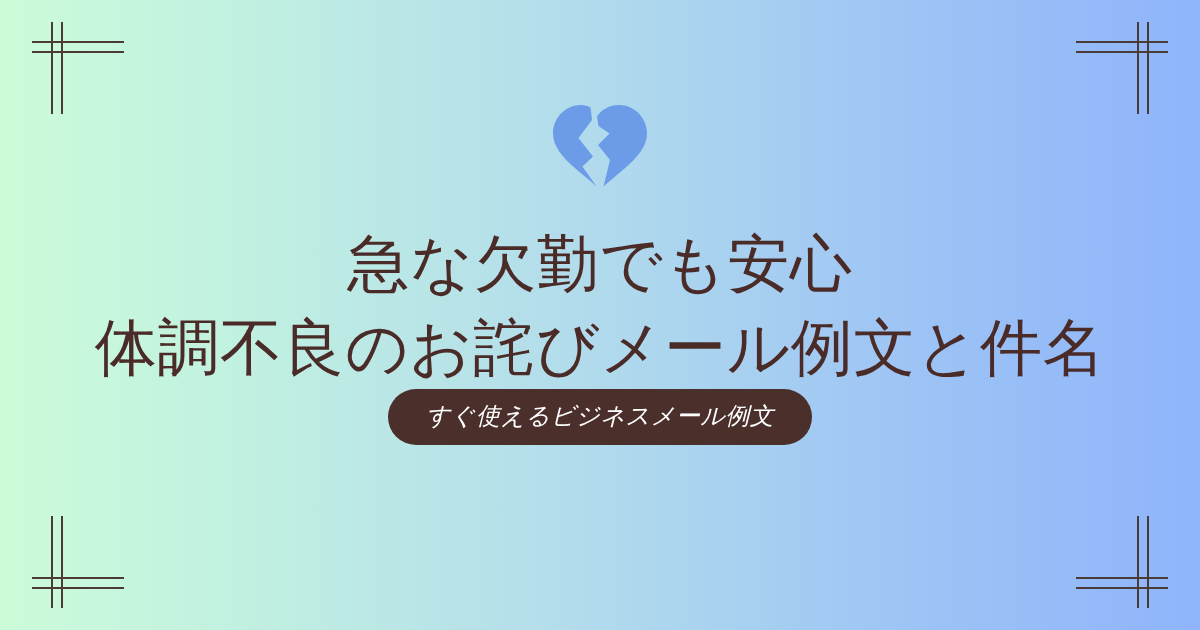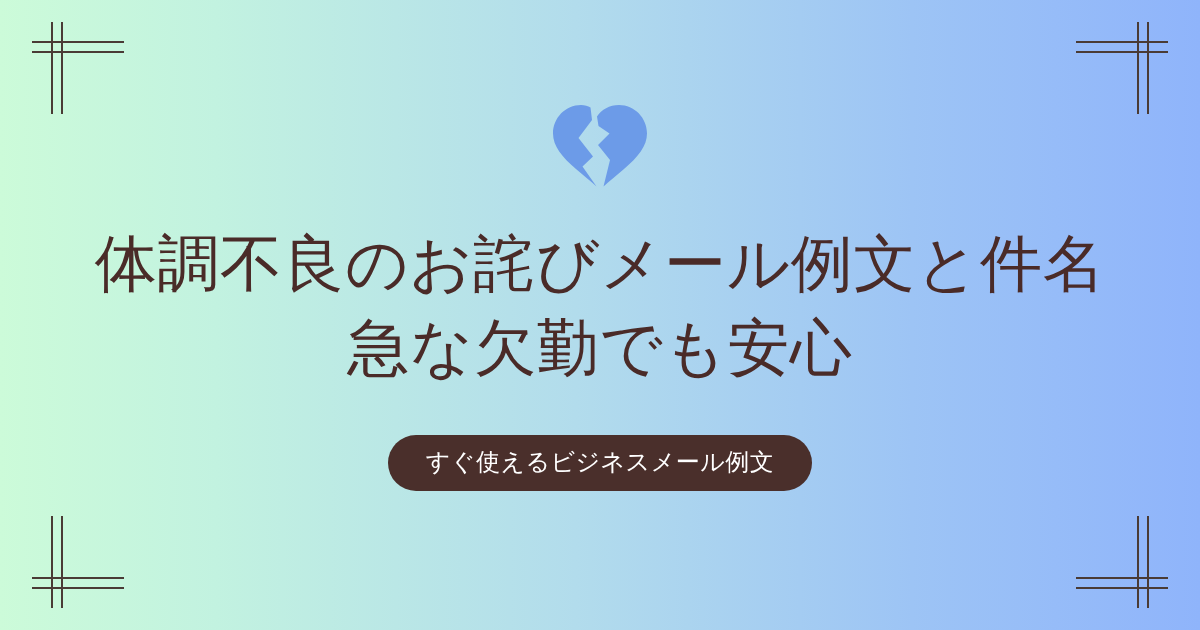--- a/index.html
+++ b/index.html
@@ -89,23 +89,23 @@
     line-height: 1.35;
     letter-spacing: 0.01em;
     font-family: "DejaVu Sans", "Liberation Sans", sans-serif;
   }
   .title .line {
     display: block;
     white-space: nowrap;
   }
 
   .badge-wrap {
-    margin-top: 46px;
     display: flex;
     justify-content: flex-end;
+    font-style: italic;
   }
   .badge {
     background: #4a2f2b;
     color: #ffffff;
     font-size: 24px;
     font-weight: 500;
     line-height: 1;
     padding: 15px 38px 17px;
     border-radius: 999px;
     letter-spacing: 0.02em;
@@ -148,22 +148,22 @@
     <svg class="emblem" viewBox="0 0 96 84" aria-hidden="true">
       <path d="M44.5 82.5 L30.5 62.5 L41 52.5 L26.5 34 L40 16 L38.5 3.5
                C36 1.9 32.8 1 29 1 C13.5 1 1 13.8 1 29.5
                C1 42 10 53 24 65 C31 71 38.5 77 44.5 82.5 Z" fill="#6c9be8"></path>
       <path d="M51.5 82.5 C57.5 77 65 71 72 65 C86 53 95 42 95 29.5
                C95 13.8 82.5 1 67 1 C57.5 1 49.5 5.5 45 12.5
                L46.5 22 L57.5 29.5 L46 41 L58 56 L51.5 82.5 Z" fill="#6c9be8"></path>
     </svg>
 
     <h1 class="title">
+      <span class="line">急な欠勤でも安心</span>
       <span class="line">体調不良のお詫びメール例文と件名</span>
-      <span class="line">急な欠勤でも安心</span>
     </h1>
 
     <div class="badge-wrap">
       <span class="badge">すぐ使えるビジネスメール例文</span>
     </div>
 
   </div>
 </div>
 
 </body></html>

